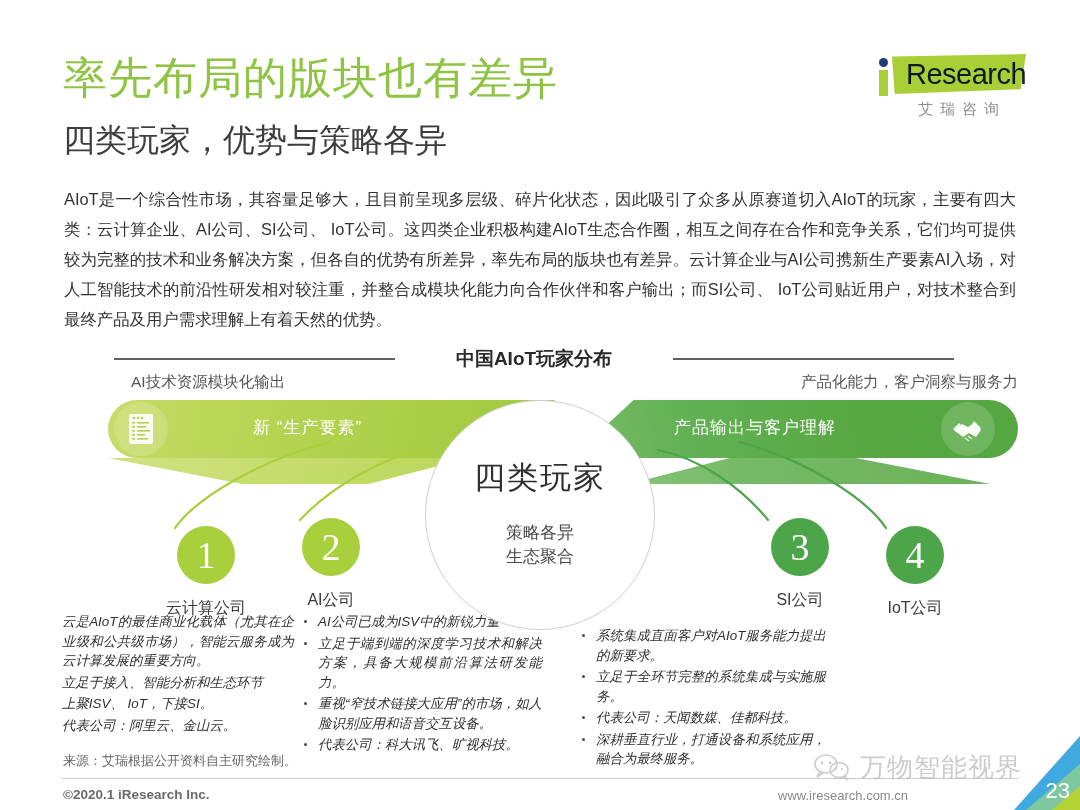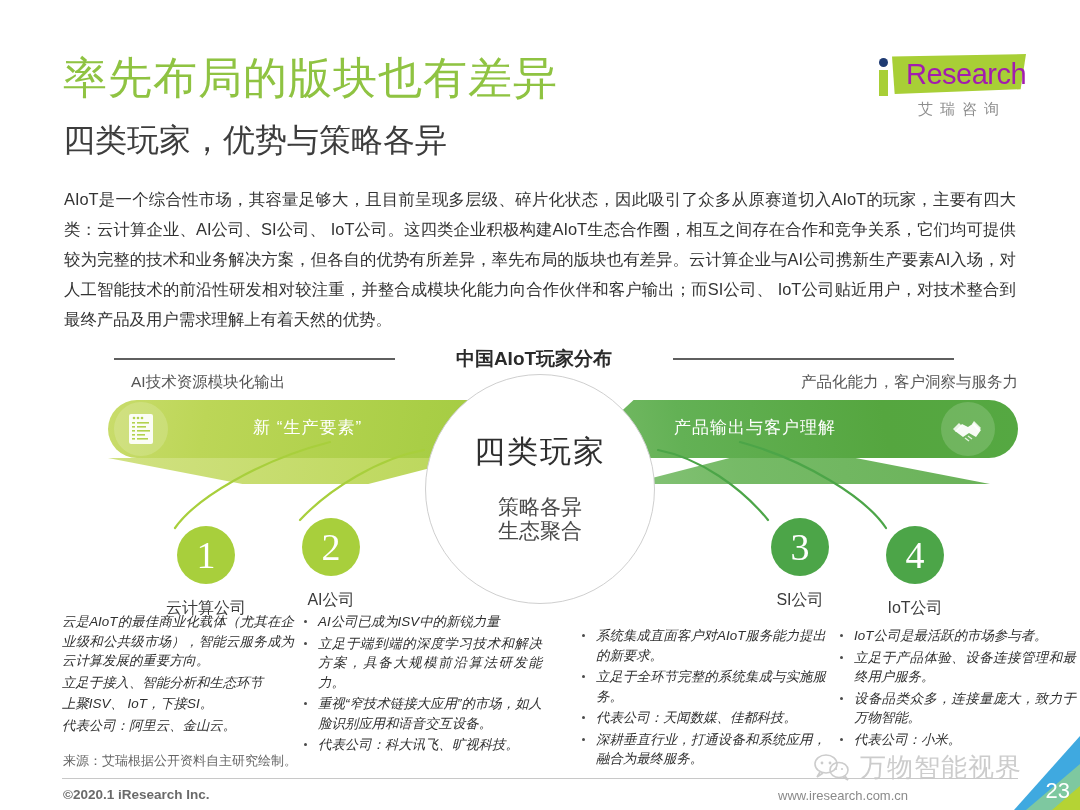--- a/index.html
+++ b/index.html
@@ -31,21 +31,21 @@
   }
   .logo-i-dot{
     position:absolute;left:3px;top:6px;width:9px;height:9px;border-radius:50%;
     background:#1f3b73;
   }
   .logo-i-stem{
     position:absolute;left:3px;top:18px;width:9px;height:26px;background:#a8cf36;
   }
   .logo-word{
     position:absolute;left:30px;top:5px;
-    font-size:29px;line-height:34px;color:#a21caf;font-weight:400;letter-spacing:-0.5px;
+    font-size:29px;line-height:34px;color:#0f172a;font-weight:400;letter-spacing:-0.5px;
   }
   .logo-cn{
     position:absolute;left:22px;top:48px;width:128px;
     font-size:15px;color:#8d8d8d;letter-spacing:7px;text-align:center;white-space:nowrap;
   }
 
   
   .para{
     position:absolute;left:64px;top:184px;width:952px;
     font-size:16.4px;line-height:30px;color:#333333;text-align:justify;
@@ -105,27 +105,27 @@
   .icon-circle{
     position:absolute;top:64px;width:54px;height:54px;border-radius:50%;
     background:rgba(255,255,255,0.16);
     display:flex;align-items:center;justify-content:center;
   }
   .icon-circle.left{left:114px;}
   .icon-circle.right{left:941px;}
 
   
   .center-circle{
-    position:absolute;left:425px;top:36px;width:230px;height:230px;border-radius:50%;
+    position:absolute;left:425px;top:62px;width:230px;height:230px;border-radius:50%;
     background:#ffffff;border:1px solid #cfcfcf;box-sizing:border-box;
     display:flex;flex-direction:column;align-items:center;
     z-index:6;
   }
   .cc-main{margin-top:56px;font-size:31px;color:#2f2f2f;letter-spacing:2px;}
-  .cc-sub{margin-top:22px;font-size:21px;color:#4a4a4a;line-height:24px;text-align:center;}
+  .cc-sub{margin-top:22px;font-size:17px;color:#4a4a4a;line-height:24px;text-align:center;}
 
   
   .connectors{position:absolute;left:0;top:0;width:1080px;height:420px;z-index:2;}
 
   
   .node{position:absolute;z-index:5;text-align:center;}
   .node-circle{
     width:58px;height:58px;border-radius:50%;margin:0 auto;
     display:flex;align-items:center;justify-content:center;
     color:#ffffff;font-size:38px;line-height:38px;font-family:"Liberation Serif",serif;
@@ -299,26 +299,20 @@
       <div class="bul">立足于端到端的深度学习技术和解决方案，具备大规模前沿算法研发能力。</div>
       <div class="bul">重视“窄技术链接大应用”的市场，如人脸识别应用和语音交互设备。</div>
       <div class="bul">代表公司：科大讯飞、旷视科技。</div>
     </div>
     <div class="col col3 shift">
       <div class="bul">系统集成直面客户对AIoT服务能力提出的新要求。</div>
       <div class="bul">立足于全环节完整的系统集成与实施服务。</div>
       <div class="bul">代表公司：天闻数媒、佳都科技。</div>
       <div class="bul">深耕垂直行业，打通设备和系统应用，融合为最终服务。</div>
     </div>
-    <div class="col col4 shift">
-      <div class="bul">IoT公司是最活跃的市场参与者。</div>
-      <div class="bul">立足于产品体验、设备连接管理和最终用户服务。</div>
-      <div class="bul">设备品类众多，连接量庞大，致力于万物智能。</div>
-      <div class="bul">代表公司：小米。</div>
-    </div>
   </div>
 
   <div class="source">来源：艾瑞根据公开资料自主研究绘制。</div>
 
   <div class="watermark">
     <svg width="40" height="28" viewBox="0 0 40 28">
       <ellipse cx="14" cy="11" rx="11" ry="9" fill="none" stroke="#9a9a9a" stroke-width="1.6"></ellipse>
       <path d="M8 19 L5 24 L11 20" fill="none" stroke="#9a9a9a" stroke-width="1.6"></path>
       <circle cx="10" cy="10" r="1.4" fill="#9a9a9a"></circle>
       <circle cx="18" cy="10" r="1.4" fill="#9a9a9a"></circle>

